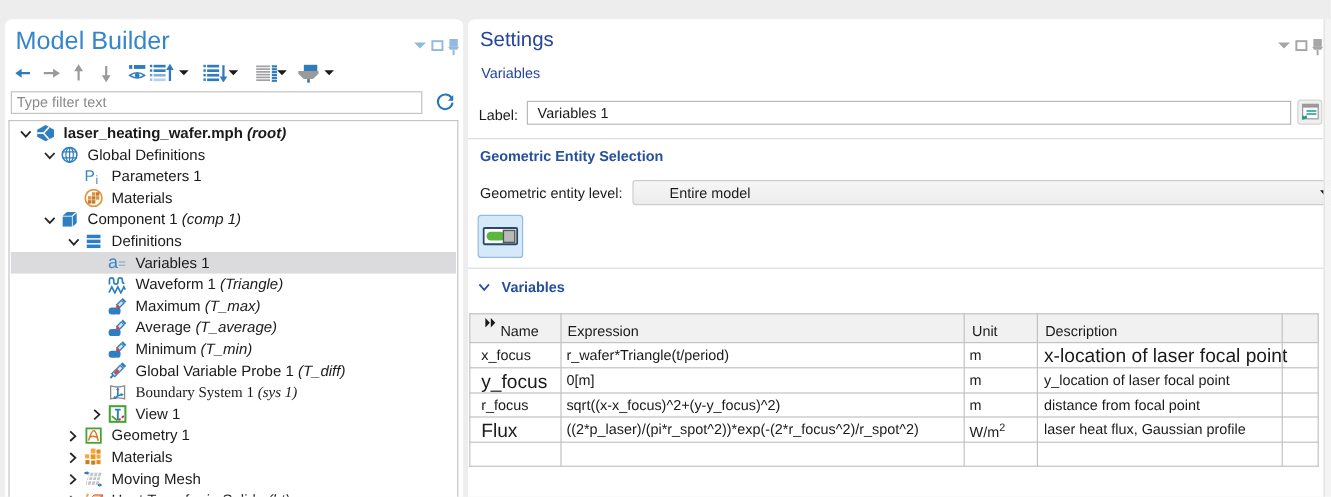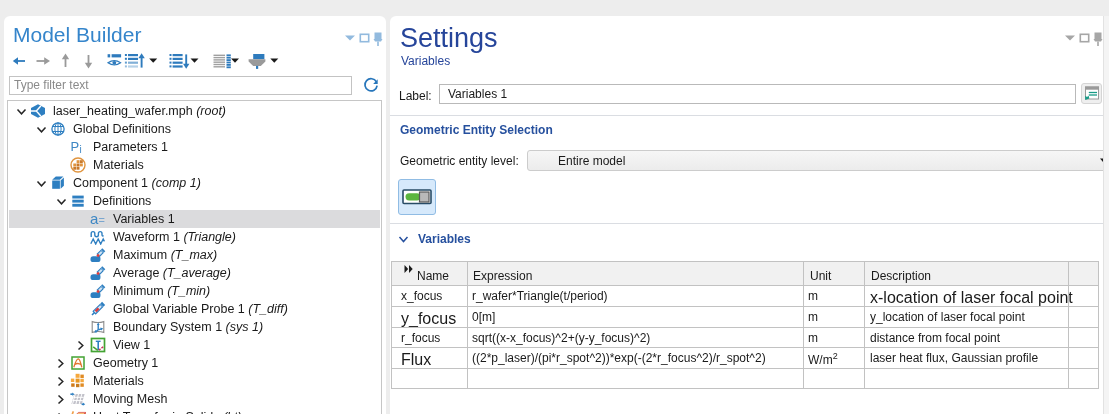--- a/index.html
+++ b/index.html
@@ -100,21 +100,21 @@
         <rect x="244" y="13.9" width="2.2" height="3" fill="#2e7bbd"></rect>
       </g>
     <polygon points="258.3,6.5 266.3,6.5 262.3,10.8" fill="#1a1a1a"></polygon>
   </svg>
   <div class="abs" style="left:5px;top:60px;width:337px;height:17px;background:#fff;border:1px solid #c3c3c3;font-size:12px;color:#8a8a8a;line-height:17px;padding-left:4px">Type filter text</div>
   <svg class="abs" style="left:359px;top:61px" width="16" height="16" viewBox="0 0 16 16">
     <path d="M13.4 4.9 A6.1 6.1 0 1 0 14.1 8.6" fill="none" stroke="#2776bb" stroke-width="1.7"></path>
     <polygon points="14.7,2.2 14.7,7 10.2,7" fill="#2776bb"></polygon>
   </svg>
   <div class="abs" style="left:3px;top:84px;width:373px;height:328px;background:#ffffff;border:1px solid #c6c6c6;border-bottom:none;overflow:hidden" id="treebox">
-<div class="treerow" style="top:1px;">
+<div class="treerow" style="top:1px;font-weight:bold;">
         <svg class="abs" style="left:6.5px;top:6px" width="11" height="8" viewBox="0 0 11 8">
           <path d="M1.5 1.5 L5.5 5.8 L9.5 1.5" stroke="#262626" stroke-width="1.5" fill="none"></path>
         </svg>
         <svg class="abs" style="left:21px;top:1px" width="16" height="16" viewBox="0 0 16 16">
           <polygon points="8,1.2 15,5.1 15,10.9 8,14.8 1,10.9 1,5.1" fill="#2e7fc1"></polygon>
           <path d="M1 8 L6.3 8 M6.3 8 L10.8 3 M6.3 8 L10.8 13" stroke="#fff" stroke-width="1.4" fill="none"></path>
         </svg>
         <span class="lbl" style="left:44px">laser_heating_wafer.mph <span class="it">(root)</span></span>
       </div>
 <div class="treerow" style="top:19px;">
@@ -226,21 +226,21 @@
 <div class="treerow" style="top:199px;">
         <svg class="abs" style="left:81px;top:1px" width="16" height="16" viewBox="0 0 16 16">
           <line x1="2" y1="14" x2="4.5" y2="11.5" stroke="#2e7fc1" stroke-width="1.6"></line>
           <line x1="4" y1="12" x2="11.7" y2="4.3" stroke="#2e7fc1" stroke-width="4.6"></line>
           <line x1="4.8" y1="11.2" x2="11" y2="5" stroke="#d6e4f7" stroke-width="2.4"></line>
           <line x1="5.6" y1="10.4" x2="8.6" y2="7.4" stroke="#e03c3c" stroke-width="2.4"></line>
           <line x1="11.8" y1="4.2" x2="13.6" y2="2.4" stroke="#2e7fc1" stroke-width="4.4"></line>
         </svg>
         <span class="lbl" style="left:104px">Global Variable Probe 1 <span class="it">(T_diff)</span></span>
       </div>
-<div class="treerow" style="top:217px;">
+<div class="treerow" style="top:217px;font-family:Liberation Serif, serif;">
         <svg class="abs" style="left:81px;top:1px" width="16" height="16" viewBox="0 0 16 16">
           <path d="M2.2 2.6 Q8 4.4 13.8 2.6 L13.8 13.4 Q8 11.6 2.2 13.4 Z" fill="#fff" stroke="#8a8a8a" stroke-width="1.1"></path>
           <line x1="8.2" y1="10.8" x2="8.2" y2="5.6" stroke="#2e7fc1" stroke-width="1.4"></line>
           <polygon points="6.8,6 9.6,6 8.2,3.6" fill="#2e7fc1"></polygon>
           <line x1="8.2" y1="10.8" x2="11" y2="10" stroke="#2e7fc1" stroke-width="1.4"></line>
           <polygon points="10.4,8.6 11.2,11.4 13.2,9.6" fill="#2e7fc1"></polygon>
           <line x1="8.2" y1="10.8" x2="6" y2="12.6" stroke="#2e7fc1" stroke-width="1.4"></line>
           <polygon points="5.2,10.8 7.2,13.2 4.4,13.8" fill="#2e7fc1"></polygon>
         </svg>
         <span class="lbl" style="left:104px">Boundary System 1 <span class="it">(sys 1)</span></span>
@@ -308,21 +308,21 @@
           <path d="M3.4 2.4 Q0.6 8 3.4 13.6" stroke="#f0a04c" fill="none" stroke-width="1.7"></path>
           <polygon points="5.6,6.2 8.4,3.4 15.6,3.4 12.8,6.2" fill="#f8bc74" stroke="#d9534f" stroke-width="0.8"></polygon>
           <polygon points="12.8,6.2 15.6,3.4 15.6,11.2 12.8,14" fill="#e8913a" stroke="#d9534f" stroke-width="0.8"></polygon>
           <rect x="5.6" y="6.2" width="7.2" height="7.8" fill="#f59e40" stroke="#d9534f" stroke-width="0.8"></rect>
         </svg>
         <span class="lbl" style="left:84px">Heat Transfer in Solids <span class="it">(ht)</span></span>
       </div>
   </div>
 </div>
 <div id="right" class="card">
-  <div class="abs" style="left:10px;top:7px;font-size:27px;color:#26459a">Settings</div>
+  <div class="abs" style="left:10px;top:7px;font-size:17px;color:#26459a">Settings</div>
   <div class="abs" style="left:11px;top:38px;font-size:12px;color:#26459a">Variables</div>
   <svg class="abs" style="left:674px;top:16px" width="44" height="15" viewBox="0 0 44 15">
     <polygon points="1,3.5 11,3.5 6,8.5" fill="#a6a6a6"></polygon>
     <rect x="16.3" y="2.3" width="8.4" height="7.4" fill="none" stroke="#a6a6a6" stroke-width="1.6"></rect>
     <g fill="#a6a6a6">
         <rect x="30.5" y="0.5" width="7" height="6.5"></rect>
         <polygon points="29.5,7 38.5,7 37,9.5 31,9.5"></polygon>
         <rect x="33.2" y="9.5" width="1.6" height="4.5"></rect>
       </g>
   </svg>

